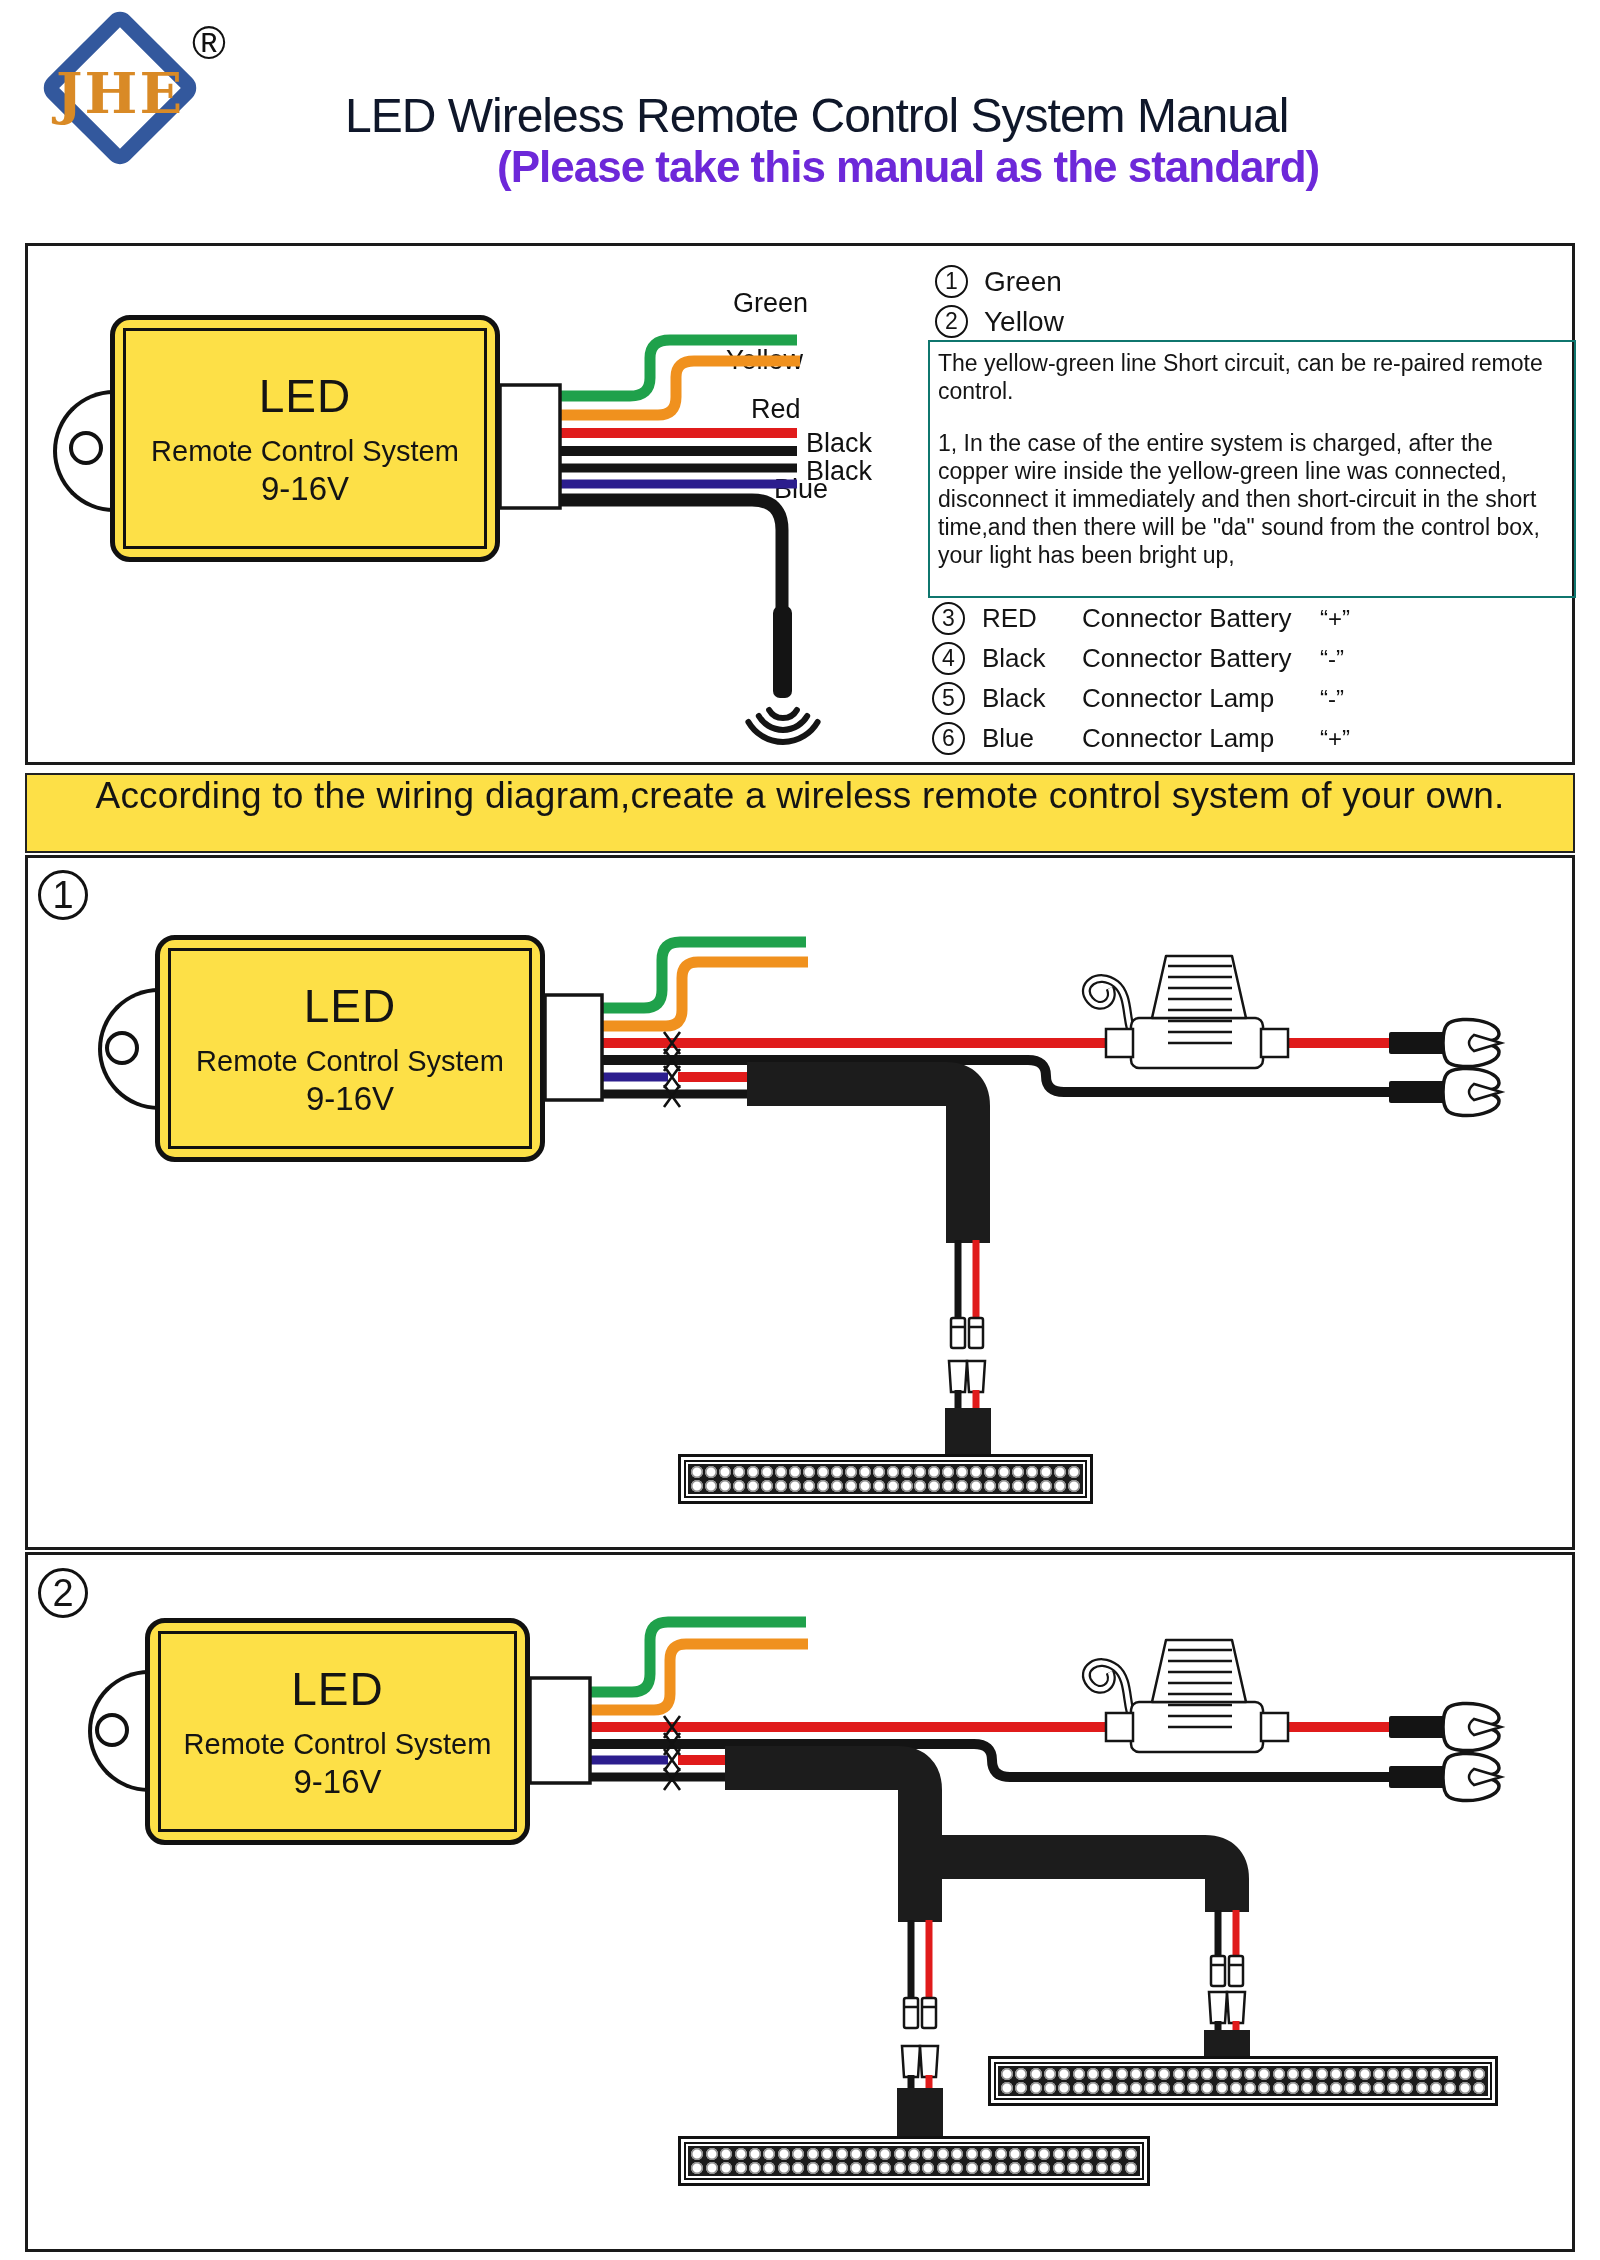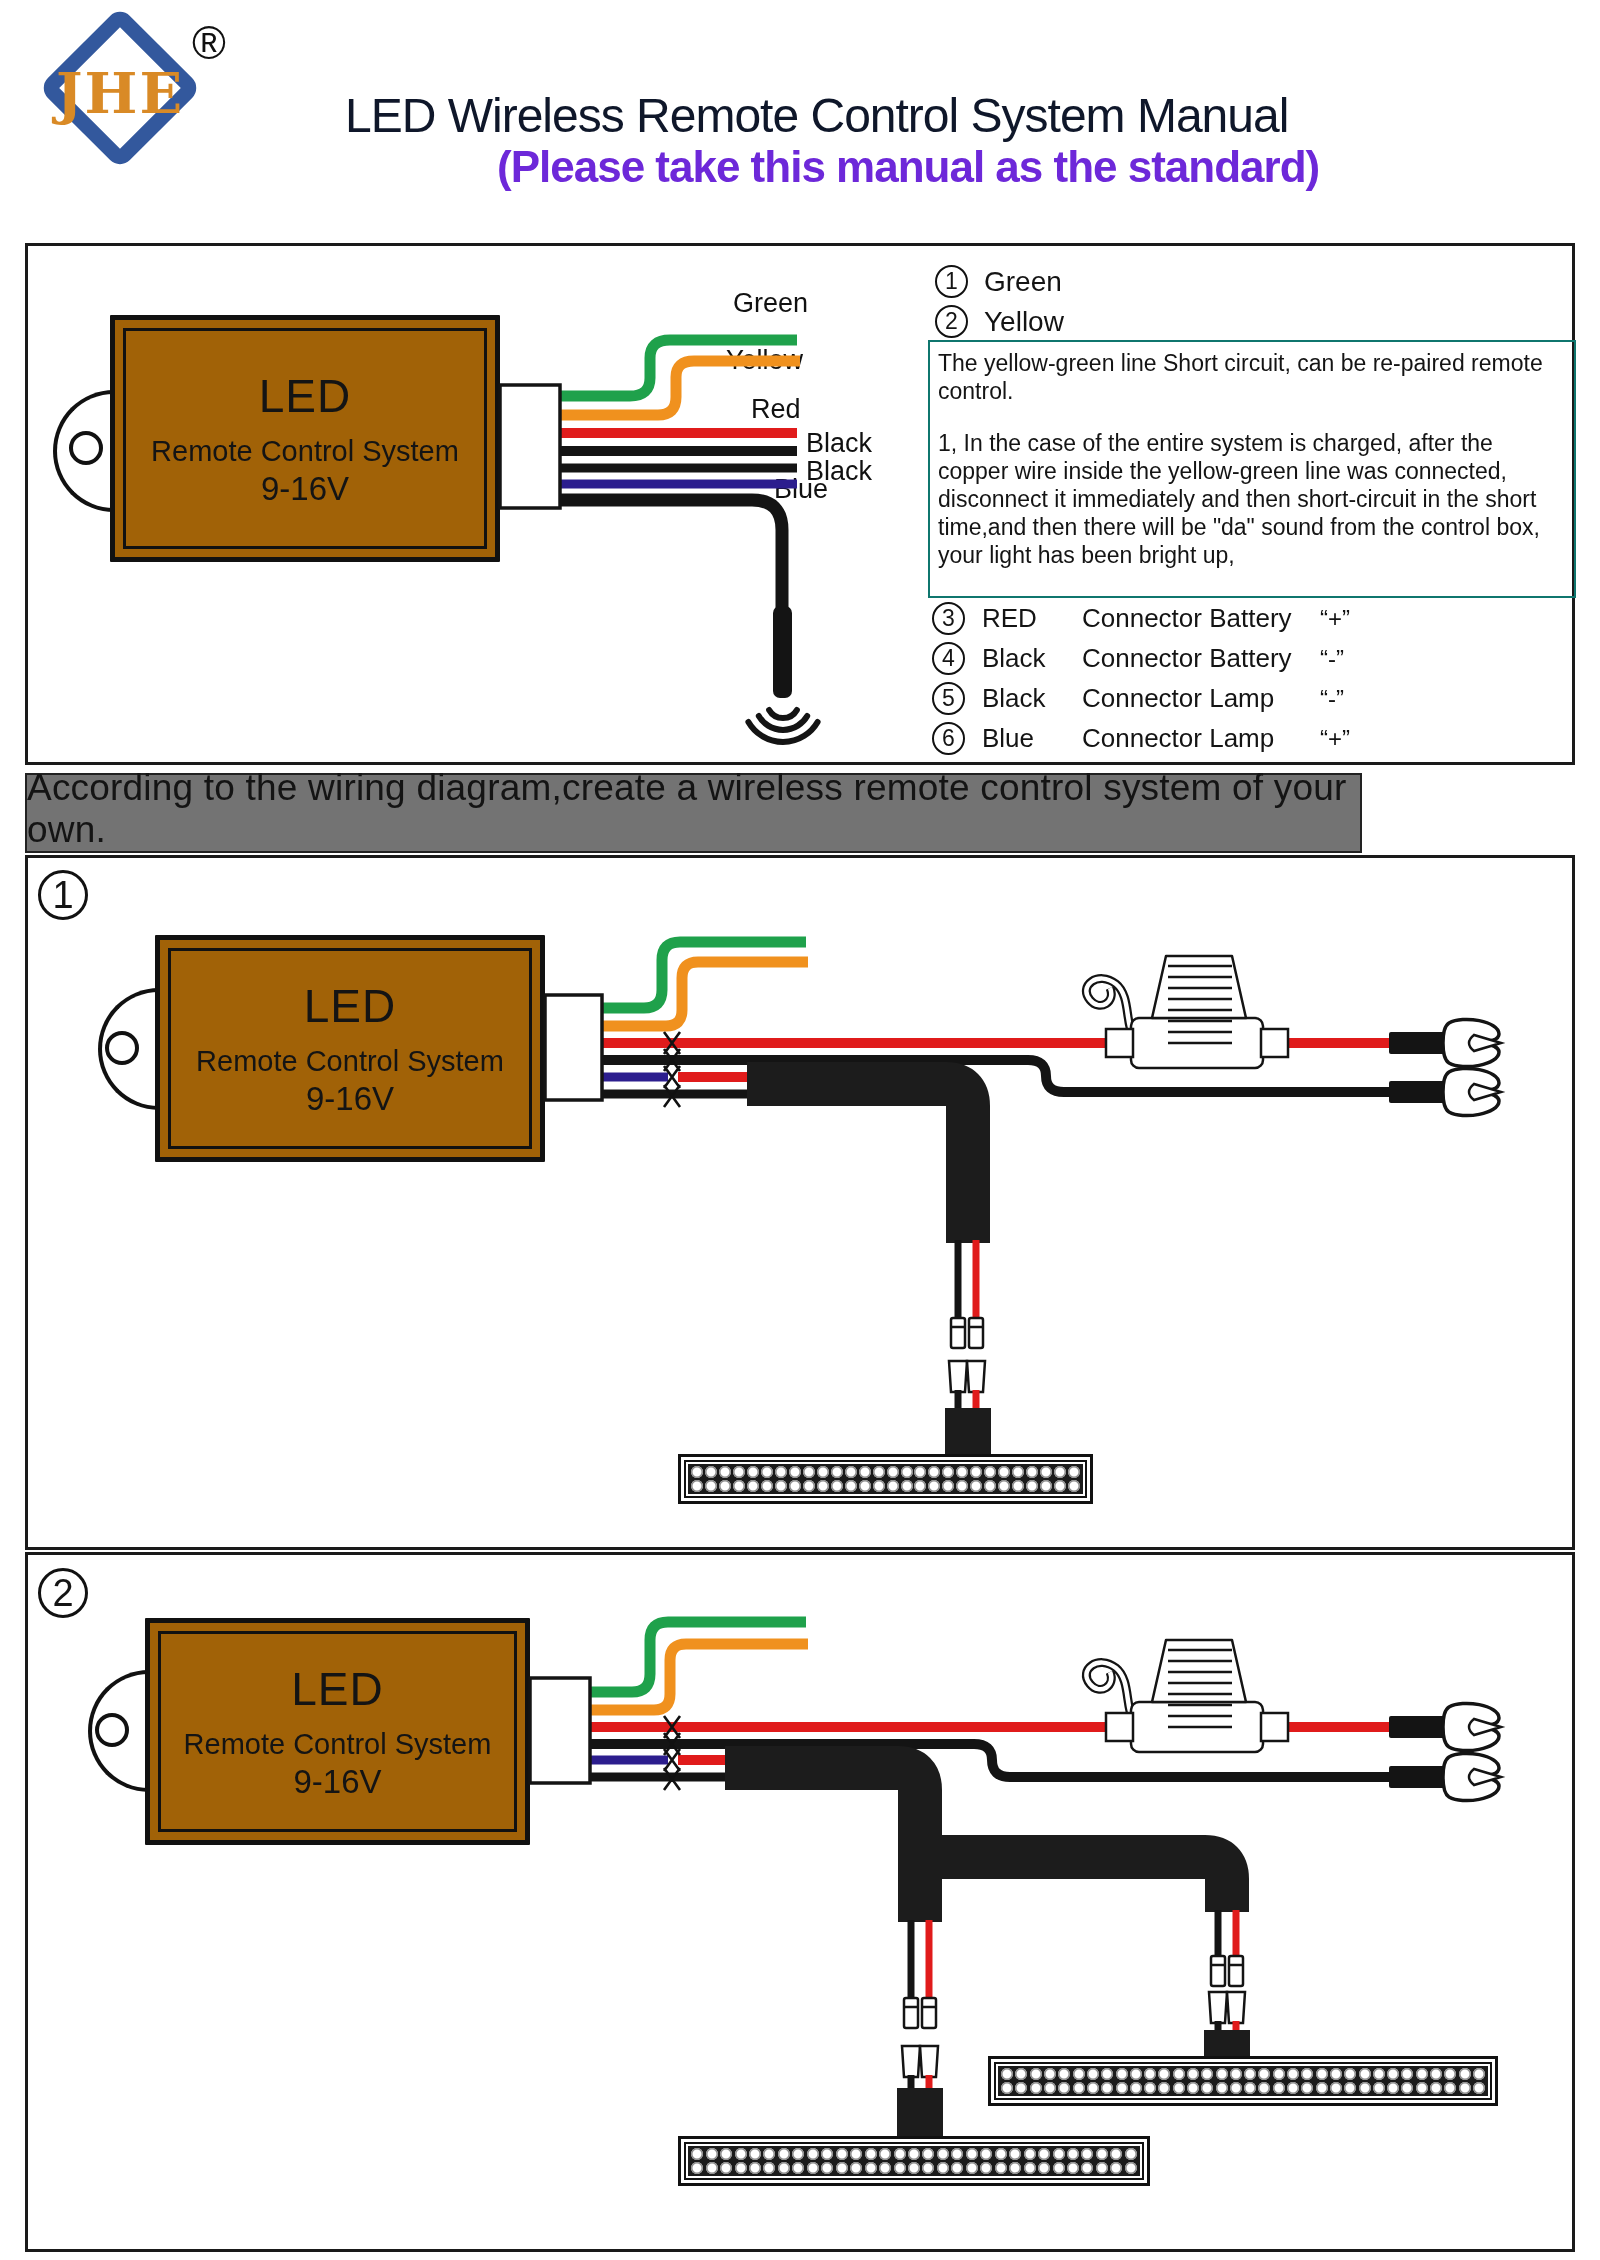--- a/index.html
+++ b/index.html
@@ -6,21 +6,21 @@
   body{font-family:"Liberation Sans",sans-serif;color:#141414;}
   #page{position:relative;width:1600px;height:2260px;background:#fff;overflow:hidden;}
   .box{position:absolute;border:3px solid #1a1a1a;background:#fff;box-sizing:border-box;}
   
   .logo-diamond{position:absolute;left:62px;top:30px;width:86px;height:86px;border:15px solid #33589d;border-radius:14px;transform:rotate(45deg);background:transparent;}
   .logo-text{position:absolute;left:56px;top:60px;width:128px;text-align:center;font-family:"DejaVu Serif",serif;font-weight:bold;font-size:56px;color:#d98a26;letter-spacing:2px;}
   .logo-reg{position:absolute;left:192px;top:16px;font-size:46px;color:#111;}
   .title{position:absolute;left:345px;top:88px;font-size:48px;letter-spacing:-1px;color:#0f172a;white-space:nowrap;}
   .subtitle{position:absolute;left:497px;top:142px;font-size:44px;font-weight:bold;color:#6d28d9;letter-spacing:-1px;white-space:nowrap;}
   
-  .module{position:absolute;background:#a16207;border:5px solid #111;border-radius:1px;box-sizing:border-box;}
+  .module{position:absolute;background:#fde047;border:5px solid #111;border-radius:20px;box-sizing:border-box;}
   .module-inner{position:absolute;inset:8px;border:3px solid #111;display:flex;flex-direction:column;align-items:center;justify-content:center;text-align:center;}
   .m-line1{font-size:46px;letter-spacing:1px;}
   .m-line2{font-size:29px;margin-top:12px;}
   .m-line3{font-size:33px;margin-top:2px;}
   .module-ear{position:absolute;width:62px;height:122px;background:#fff;border:4px solid #111;border-right:none;border-radius:62px 0 0 62px;box-sizing:border-box;}
   .module-hole{position:absolute;width:34px;height:34px;border:4px solid #111;border-radius:50%;background:#fff;box-sizing:border-box;}
   
   .circled{display:inline-flex;align-items:center;justify-content:center;border:2.5px solid #111;border-radius:50%;background:#fff;box-sizing:border-box;}
   .circled.big{position:absolute;width:50px;height:50px;font-size:38px;border-width:3px;}
   .circled.small{width:33px;height:33px;font-size:23px;flex:0 0 33px;}
@@ -28,21 +28,21 @@
   .top-item{position:absolute;display:flex;align-items:center;gap:16px;font-size:28px;}
   .notes{position:absolute;left:928px;top:340px;width:628px;height:240px;border:2px solid #0f766e;padding:7px 8px;font-size:23px;line-height:1.22;box-sizing:content-box;}
   .notes p{margin:0;}
   .notes p + p{margin-top:24px;}
   .notes p.just{text-align:justify;}
   .bottom-items{position:absolute;left:932px;top:602px;display:grid;grid-template-columns:50px 100px 238px auto;row-gap:7px;font-size:26px;align-items:center;}
   .bi-pol{font-size:24px;}
   
   .wire-label{position:absolute;font-size:27px;color:#111;}
   
-  .banner{position:absolute;left:25px;top:773px;width:1337px;height:80px;border:2px solid #222;box-sizing:border-box;display:flex;align-items:flex-end;justify-content:center;font-size:37px;letter-spacing:0.2px;background:#737373;}
+  .banner{position:absolute;left:25px;top:773px;width:1550px;height:80px;border:2px solid #222;box-sizing:border-box;display:flex;align-items:flex-start;justify-content:center;font-size:37px;letter-spacing:0.2px;background:#fde047;}
   
   .ledbar{position:absolute;border:3px solid #111;background:#fff;padding:3px;box-sizing:border-box;}
   .ledbar-frame{border:2px solid #111;height:100%;box-sizing:border-box;padding:2px;}
   .ledbar-strip{background:#1b1b1b;height:100%;display:flex;padding:0 2px;box-sizing:border-box;}
   .led-col{flex:1;display:flex;flex-direction:column;justify-content:space-evenly;align-items:center;}
   .led{display:block;width:12px;height:12px;border-radius:50%;background:#fff;box-shadow:inset 0 0 0 1.5px #8a8a8a;}
   svg#wires{position:absolute;left:0;top:0;pointer-events:none;}
 </style>
 </head>
 <body>

